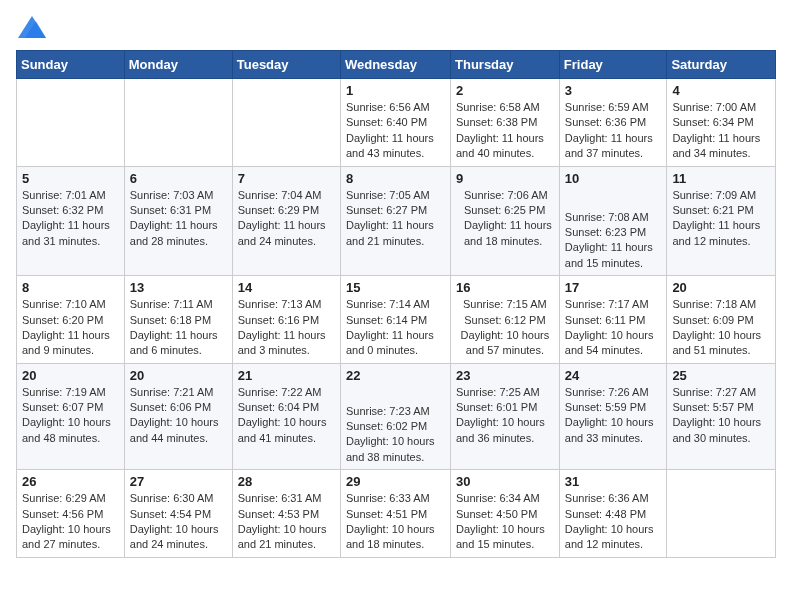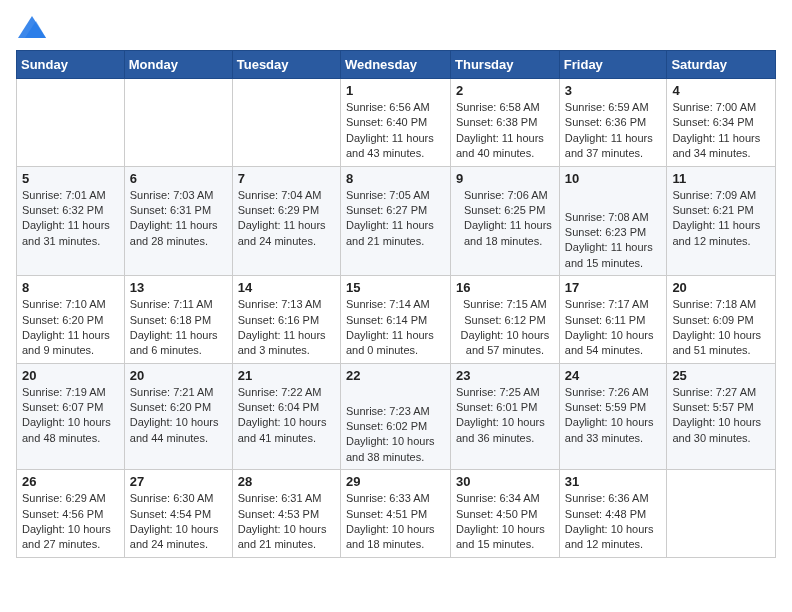--- a/index.html
+++ b/index.html
@@ -271,21 +271,21 @@
           <td>
             <span class="day-number">20</span>
             <div class="day-info" style="white-space: pre-line;">Sunrise: 7:19 AM
 Sunset: 6:07 PM
 Daylight: 10 hours
 and 48 minutes.</div>
           </td>
           <td>
             <span class="day-number">20</span>
             <div class="day-info" style="white-space: pre-line;">Sunrise: 7:21 AM
-Sunset: 6:20 PM
+Sunset: 6:06 PM
 Daylight: 10 hours
 and 44 minutes.</div>
           </td>
           <td>
             <span class="day-number">21</span>
             <div class="day-info" style="white-space: pre-line;">Sunrise: 7:22 AM
 Sunset: 6:04 PM
 Daylight: 10 hours
 and 41 minutes.</div>
           </td>

